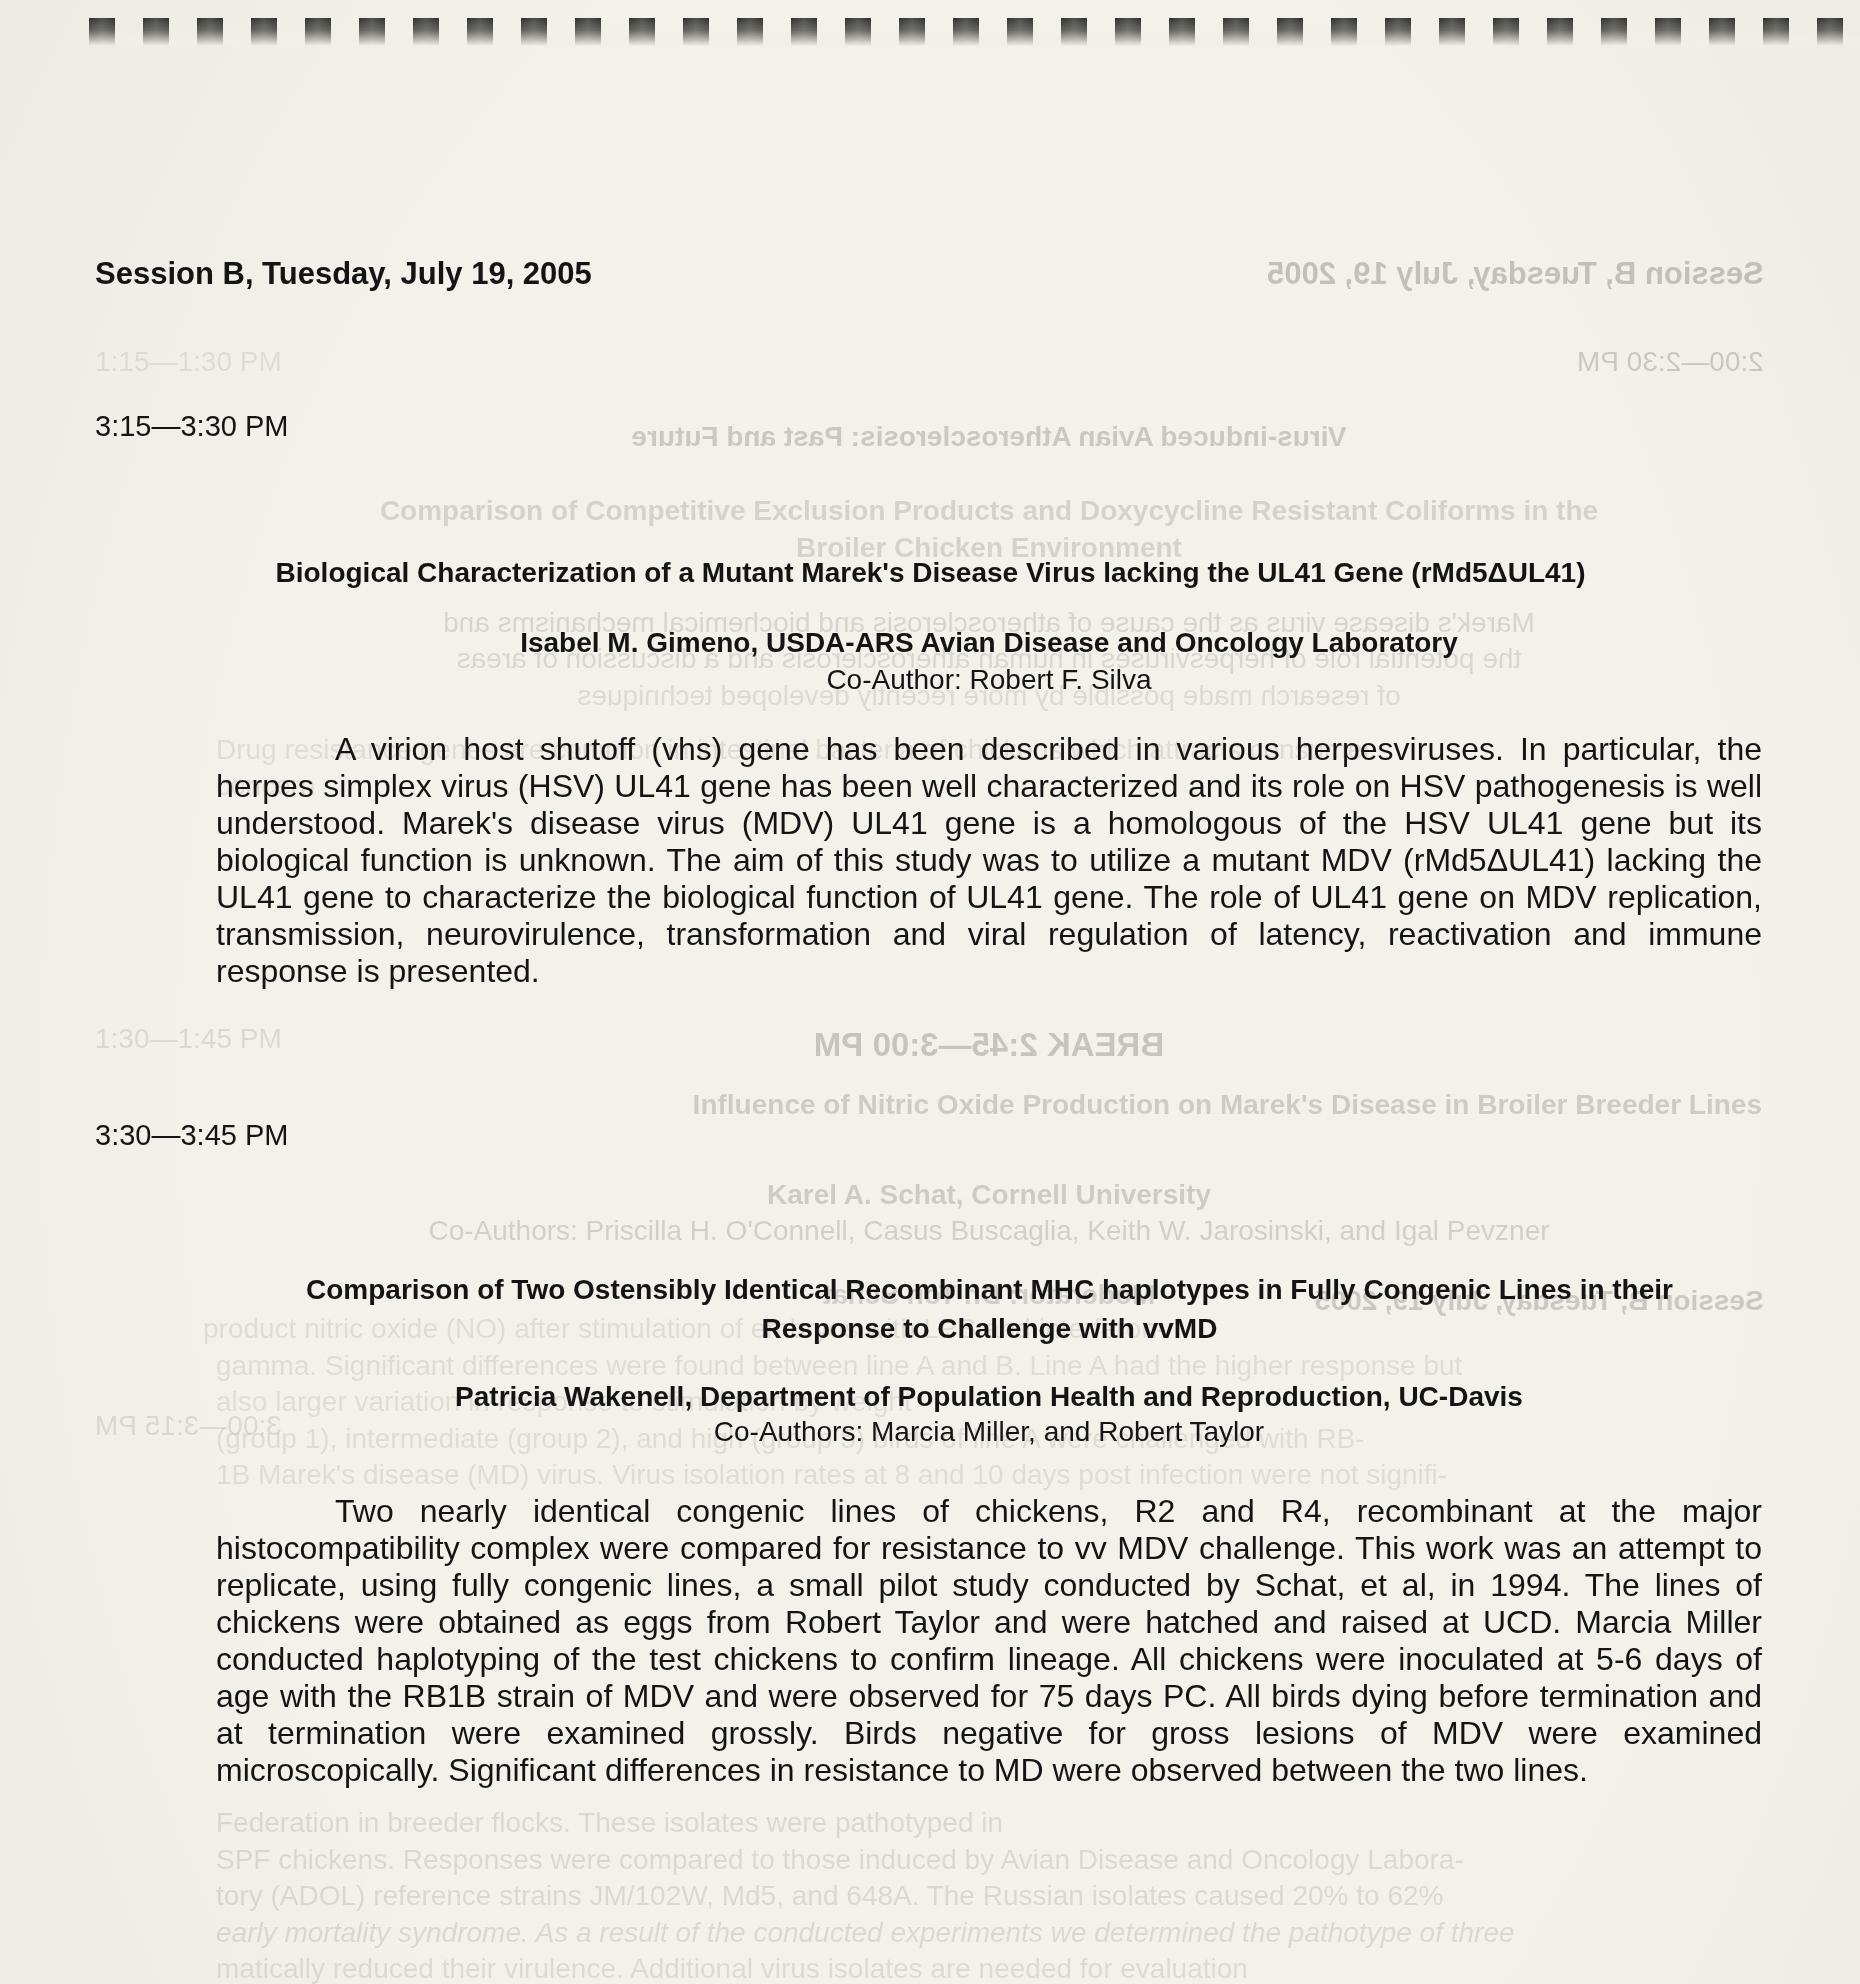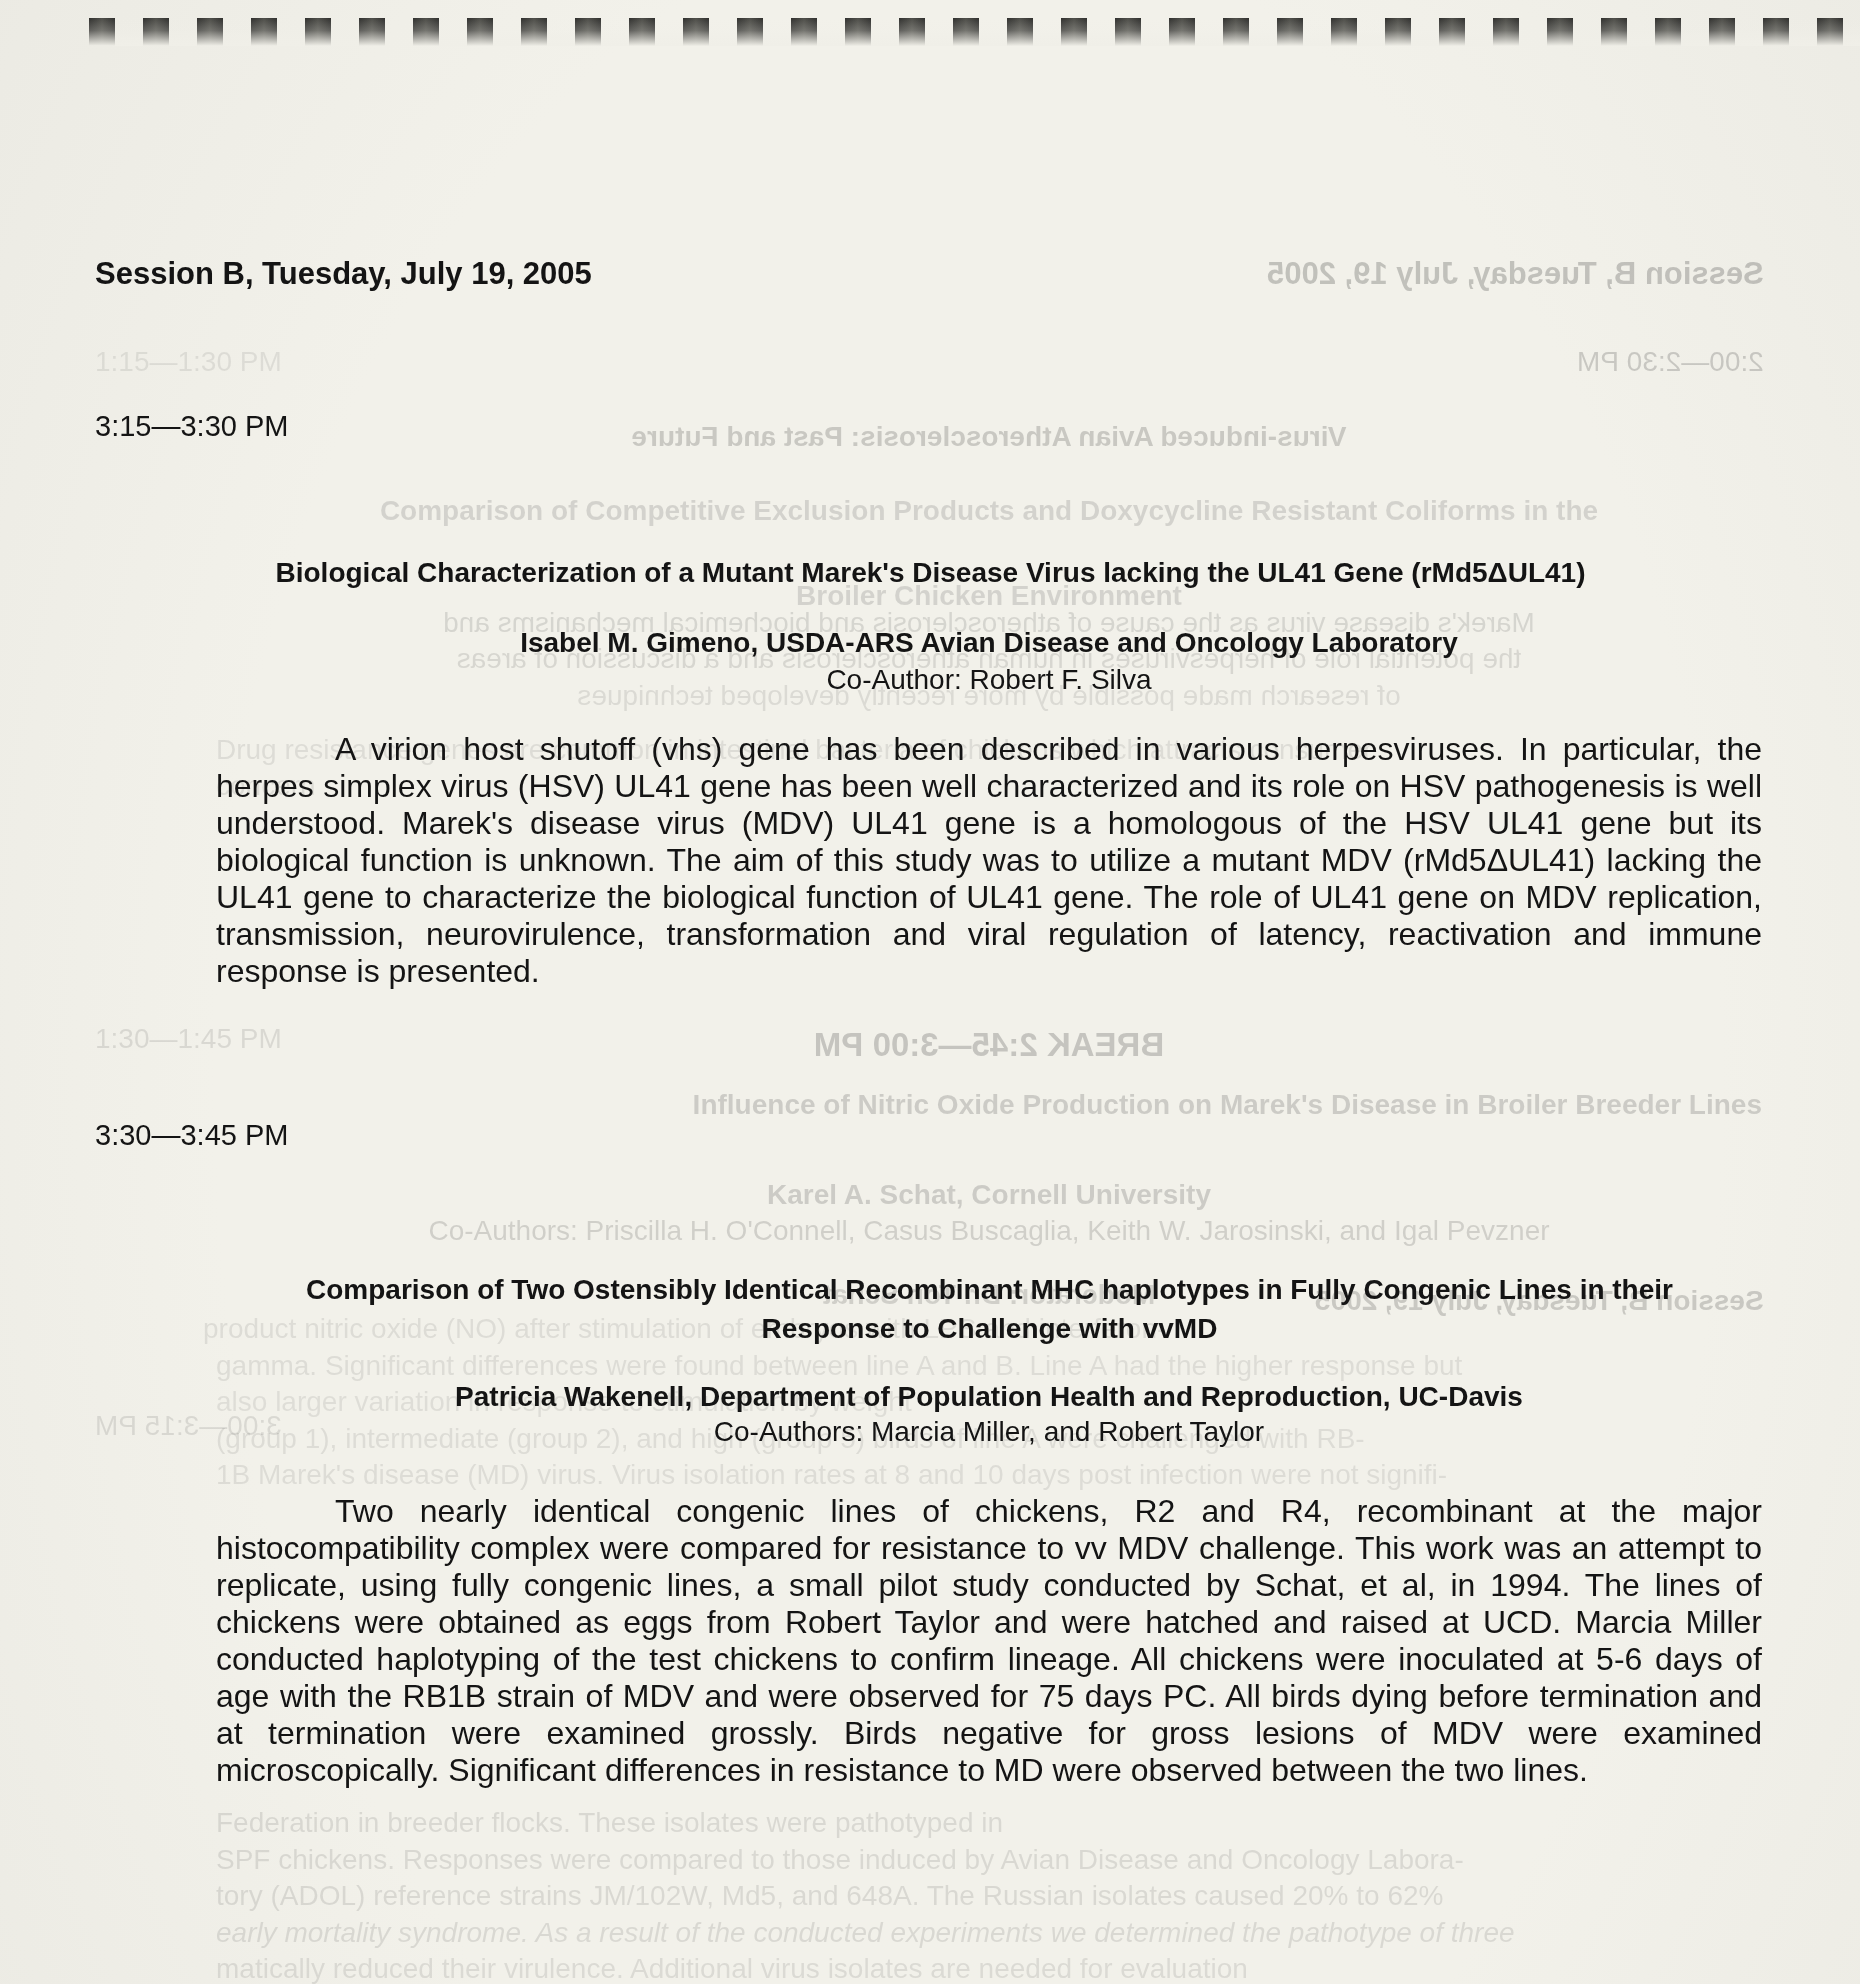--- a/index.html
+++ b/index.html
@@ -65,21 +65,21 @@
   <div class="title col" id="title2">Comparison of Two Ostensibly Identical Recombinant MHC haplotypes in Fully Congenic Lines in their Response to Challenge with vvMD</div>
   <div class="presenter col" id="presenter2">Patricia Wakenell, Department of Population Health and Reproduction, UC-Davis</div>
   <div class="coauthors col" id="coauth2">Co-Authors: Marcia Miller, and Robert Taylor</div>
   <div class="abstract col" id="abs2">Two nearly identical congenic lines of chickens, R2 and R4, recombinant at the major histocompatibility complex were compared for resistance to vv MDV challenge. This work was an attempt to replicate, using fully congenic lines, a small pilot study conducted by Schat, et al, in 1994. The lines of chickens were obtained as eggs from Robert Taylor and were hatched and raised at UCD. Marcia Miller conducted haplotyping of the test chickens to confirm lineage. All chickens were inoculated at 5-6 days of age with the RB1B strain of MDV and were observed for 75 days PC. All birds dying before termination and at termination were examined grossly. Birds negative for gross lesions of MDV were examined microscopically. Significant differences in resistance to MD were observed between the two lines.</div>
 
 <div class="ghost mir b" style="right: 97px; top: 256px; font-size: 31px; opacity: 0.26;">Session B, Tuesday, July 19, 2005</div>
     <div class="ghost mir" style="right: 97px; top: 346px; opacity: 0.22;">2:00—2:30 PM</div>
     <div class="ghost" style="left: 95px; top: 346px; opacity: 0.1;">1:15—1:30 PM</div>
     <div class="ghost mir b" style="left: 216px; top: 421px; width: 1546px; text-align: center; opacity: 0.22;">Virus-induced Avian Atherosclerosis: Past and Future</div>
     <div class="ghost b" style="left: 216px; top: 495px; width: 1546px; text-align: center; opacity: 0.16;">Comparison of Competitive Exclusion Products and Doxycycline Resistant Coliforms in the</div>
-    <div class="ghost b" style="left: 216px; top: 532px; width: 1546px; text-align: center; opacity: 0.16; margin-top: 48px;">Broiler Chicken Environment</div>
+    <div class="ghost b" style="left: 216px; top: 532px; width: 1546px; text-align: center; opacity: 0.16;">Broiler Chicken Environment</div>
     <div class="ghost mir" style="left: 216px; top: 607px; width: 1546px; text-align: center; opacity: 0.15;">Marek's disease virus as the cause of atherosclerosis and biochemical mechanisms and</div>
     <div class="ghost mir" style="left: 216px; top: 643px; width: 1546px; text-align: center; opacity: 0.14;">the potential role of herpesviruses in human atherosclerosis and a discussion of areas</div>
     <div class="ghost mir" style="left: 216px; top: 680px; width: 1546px; text-align: center; opacity: 0.12;">of research made possible by more recently developed techniques</div>
     <div class="ghost" style="left: 216px; top: 734px; width: 1546px; opacity: 0.11;">Drug resistance genes are common in intestinal bacteria of chickens which attracts consumer</div>
     <div class="ghost" style="left: 216px; top: 770px; opacity: 0.11;">concern</div>
     <div class="ghost mir b" style="left: 216px; top: 1026px; width: 1546px; text-align: center; font-size: 33px; opacity: 0.24;">BREAK 2:45—3:00 PM</div>
     <div class="ghost" style="left: 95px; top: 1023px; opacity: 0.13;">1:30—1:45 PM</div>
     <div class="ghost b" style="left: 216px; top: 1089px; width: 1546px; text-align: right; opacity: 0.2;">Influence of Nitric Oxide Production on Marek's Disease in Broiler Breeder Lines</div>
     <div class="ghost b" style="left: 216px; top: 1179px; width: 1546px; text-align: center; opacity: 0.2;">Karel A. Schat, Cornell University</div>
     <div class="ghost" style="left: 216px; top: 1215px; width: 1546px; text-align: center; opacity: 0.18;">Co-Authors: Priscilla H. O'Connell, Casus Buscaglia, Keith W. Jarosinski, and Igal Pevzner</div>

